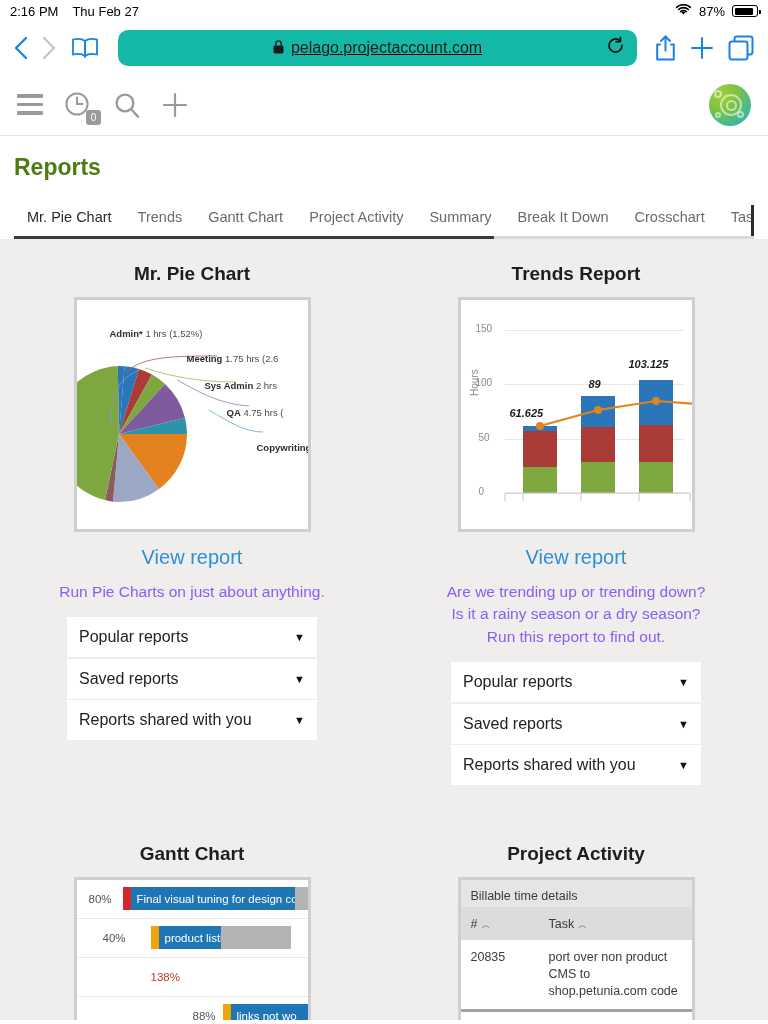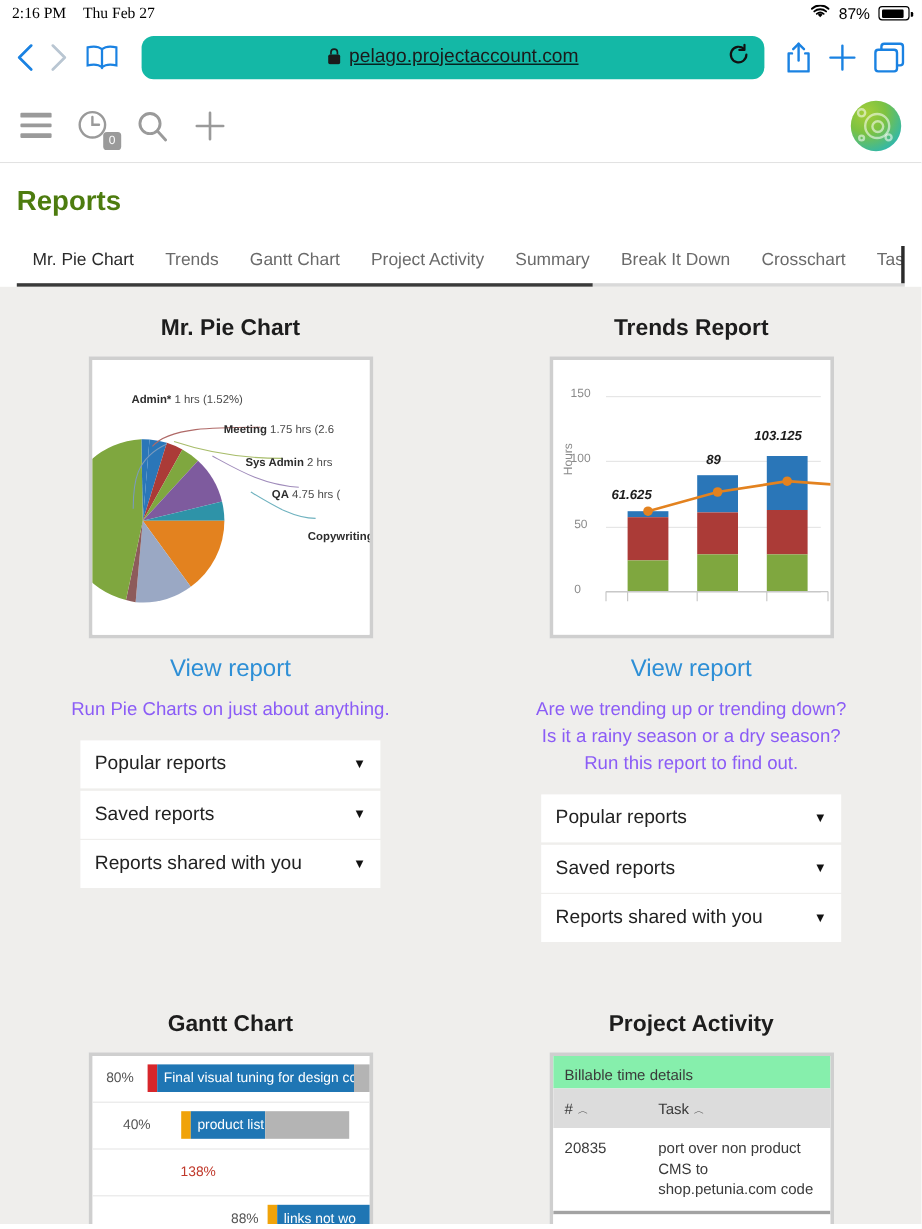--- a/index.html
+++ b/index.html
@@ -7,21 +7,21 @@
     width: 768px; height: 1024px;
     font-family: "Liberation Sans", sans-serif;
     background: #ffffff; overflow: hidden;
   }
   
   .status-bar {
     height: 22px; display: flex; align-items: center;
     padding: 0 10px; font-size: 13px; color: #000;
     background: #fff;
   }
-  .status-left { display: flex; gap: 14px; align-items: flex-end; font-family: Liberation Serif, serif; }
+  .status-left { display: flex; gap: 14px; align-items: flex-end; }
   .status-right { margin-left: auto; display: flex; gap: 7px; align-items: center; }
   .wifi-ico { display: block; }
   .batt {
     width: 26px; height: 12px; border: 1.5px solid #000;
     border-radius: 3px; position: relative; display: flex;
     align-items: center; padding: 1.5px;
   }
   .batt::after {
     content: ""; position: absolute; right: -3.5px; top: 3.5px;
     width: 2px; height: 4px; background: #000; border-radius: 0 1px 1px 0;
@@ -148,21 +148,21 @@
     position: absolute; height: 23px; display: flex; align-items: center;
   }
   .gantt-bar .lead { width: 8px; height: 100%; }
   .gantt-bar .body {
     background: #1f76b4; height: 100%; display: flex; align-items: center;
     padding: 0 6px; color: #fff; font-size: 11.5px; white-space: nowrap; overflow: hidden;
   }
   .gantt-bar .tail { background: #b4b4b4; height: 100%; }
 
   
-  .pa-head { background: #86efac; padding: 9px 10px 4px; }
+  .pa-head { background: #e5e5e5; padding: 9px 10px 4px; }
   .pa-head-title { font-size: 12.5px; color: #3a3a3a; }
   .pa-cols { display: flex; padding: 10px 10px 8px; font-size: 12.5px; color: #3a3a3a; background: #dcdcdc; }
   .pa-col-num { width: 78px; }
   .pa-row {
     display: flex; padding: 9px 10px; font-size: 12.5px; color: #3a3a3a;
     border-bottom: 3px solid #a3a3a3; background: #fff; line-height: 1.35;
   }
   .caret-up { font-size: 9px; color: #555; margin-left: 4px; }
 </style>
 </head>

